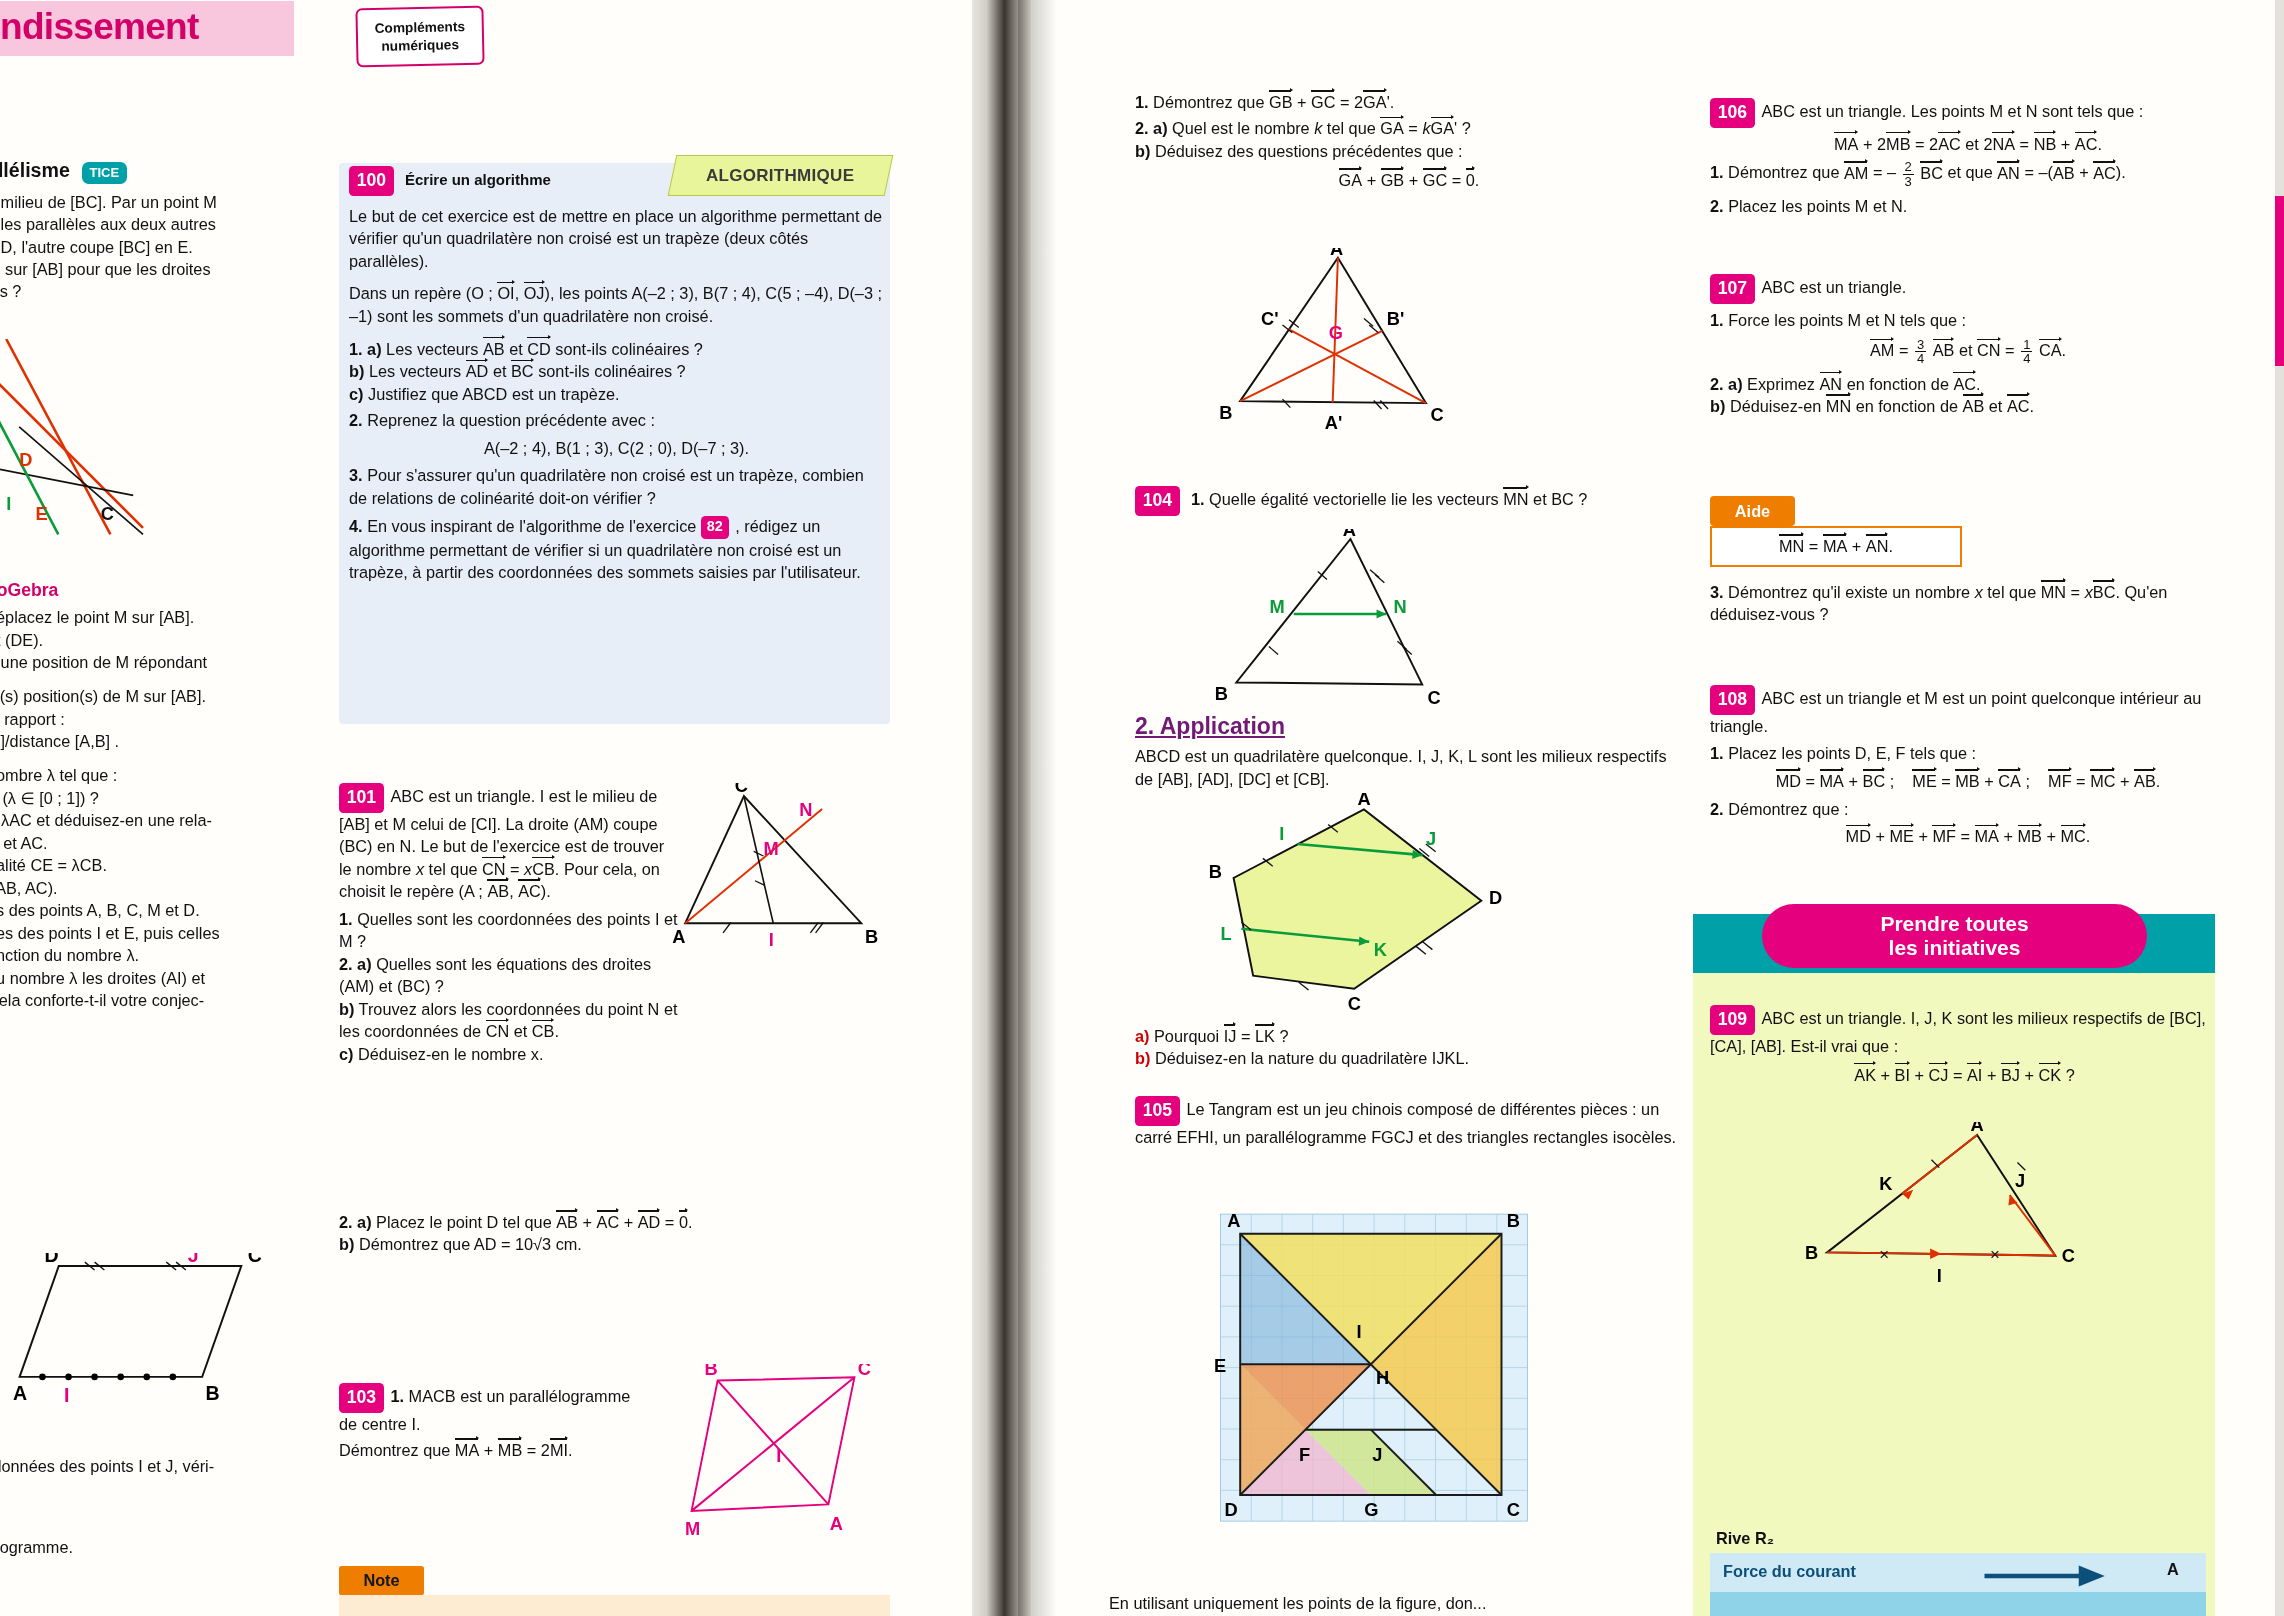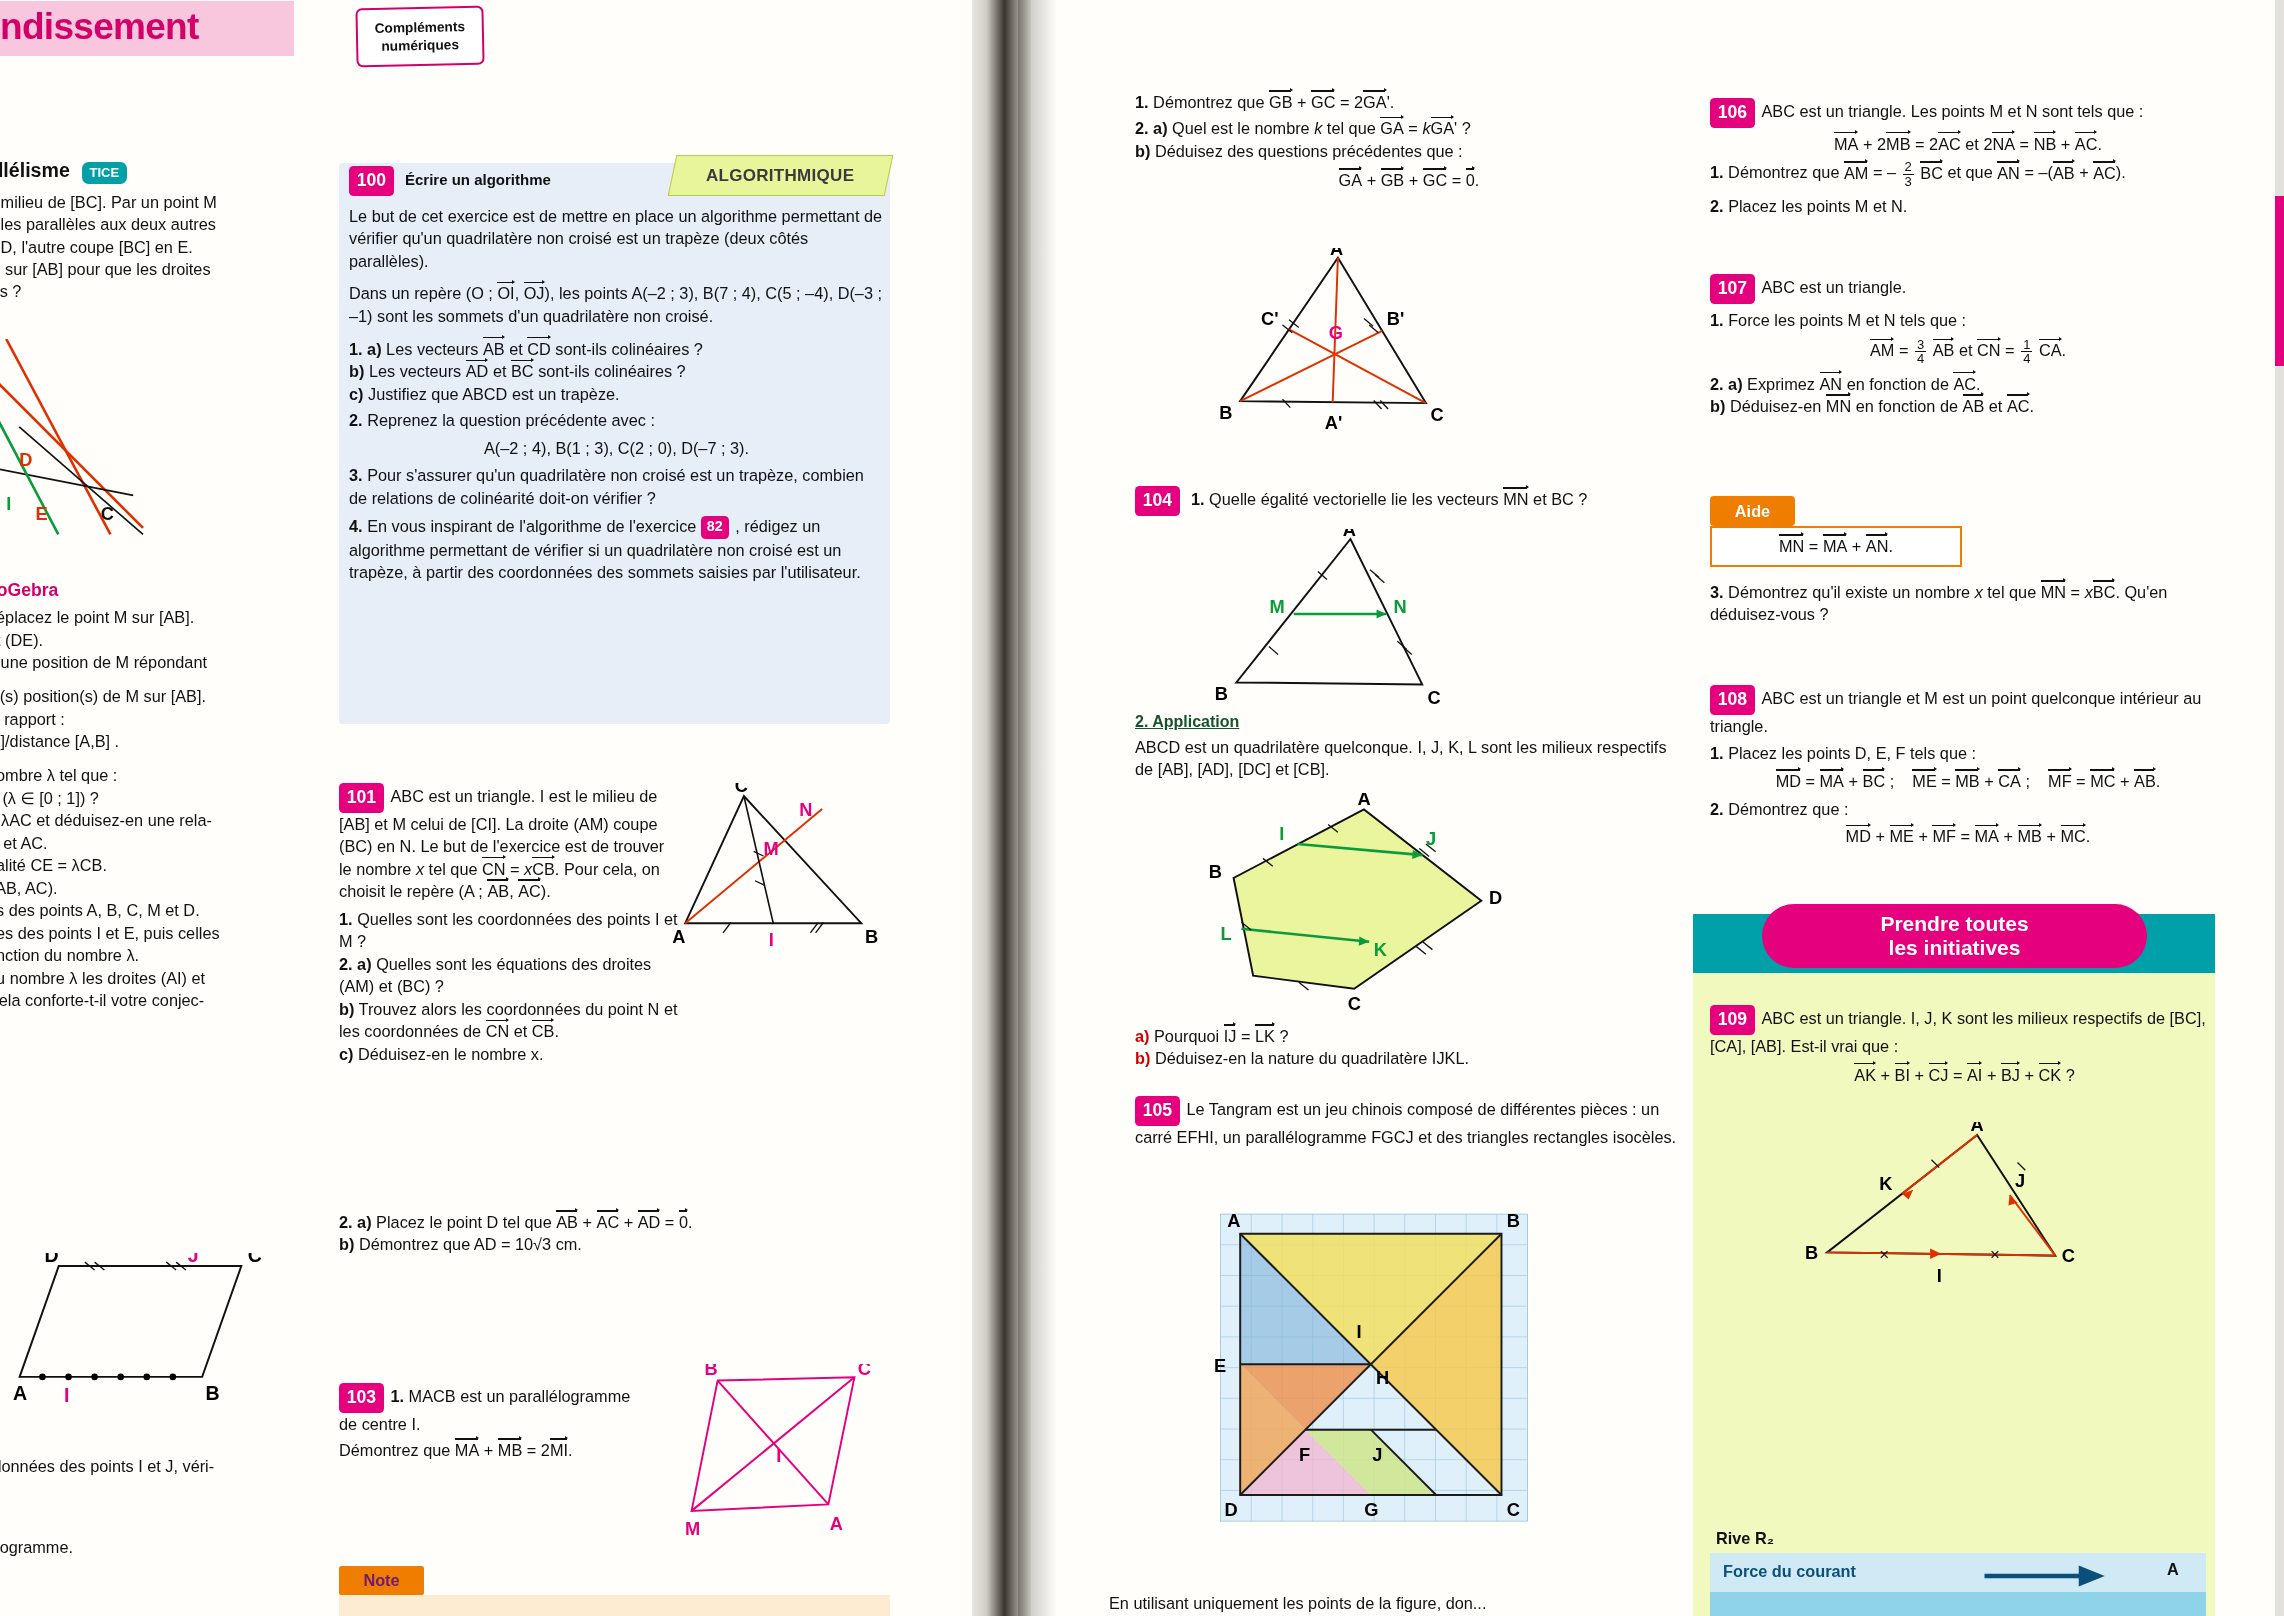--- a/index.html
+++ b/index.html
@@ -76,21 +76,21 @@
   .lbl-algorithmique span{
     transform:skewX(12deg);font-weight:bold;font-size:17px;color:#3b3b3b;letter-spacing:0.3px;
   }
   .tice{
     display:inline-block;background:#00a0a8;color:#fff;font-weight:bold;font-size:13px;
     border-radius:6.5px;padding:2px 7.8px;margin-left:6.5px;
   }
   .geogebra{color:#d4006a;font-weight:bold;font-size:17.6px;}
   .note-lbl{
     position:absolute;left:339px;top:1566px;width:85px;height:29px;background:#ef7d00;
-    color:#701a75;font-weight:bold;font-size:16.3px;display:flex;align-items:center;justify-content:center;
+    color:#0f172a;font-weight:bold;font-size:16.3px;display:flex;align-items:center;justify-content:center;
     border-radius:2.6px;
   }
   .note-box{position:absolute;left:339px;top:1595px;width:551px;height:21.5px;background:#fdebd2;}
 
   .aide{
     position:absolute;left:1710px;top:496px;width:85px;height:30px;background:#ef7d00;color:#fff;
     font-weight:bold;font-size:16.3px;display:flex;align-items:center;justify-content:center;border-radius:3.9px;
   }
   .aide-box{
     position:absolute;left:1710px;top:526px;width:248px;height:37px;border:2px solid #ef7d00;
@@ -101,21 +101,21 @@
     position:absolute;left:1762px;top:904px;width:385px;height:64px;background:#e5007e;border-radius:34px;
     display:flex;flex-direction:column;align-items:center;justify-content:center;
     color:#fff;font-weight:bold;font-size:21px;line-height:1.15;
   }
   .init-body{position:absolute;left:1693px;top:972px;width:522px;height:653px;background:#f2f9bf;}
 
   .riv-box{position:absolute;left:1710px;top:1553px;width:496px;height:39px;background:#cfe9f5;}
   .riv-box2{position:absolute;left:1710px;top:1592px;width:496px;height:26px;background:#8fd3e8;}
 
   
-  .appli{color:#14532d; font-weight:bold;font-size:16px;text-decoration:underline;}
+  .appli{color:#701a75; font-weight:bold;font-size:23px;text-decoration:underline;}
 
   
   svg{display:block;}
   .figwrap{position:absolute;}
 </style>
 </head>
 <body>
 
 <div class="page">
 

